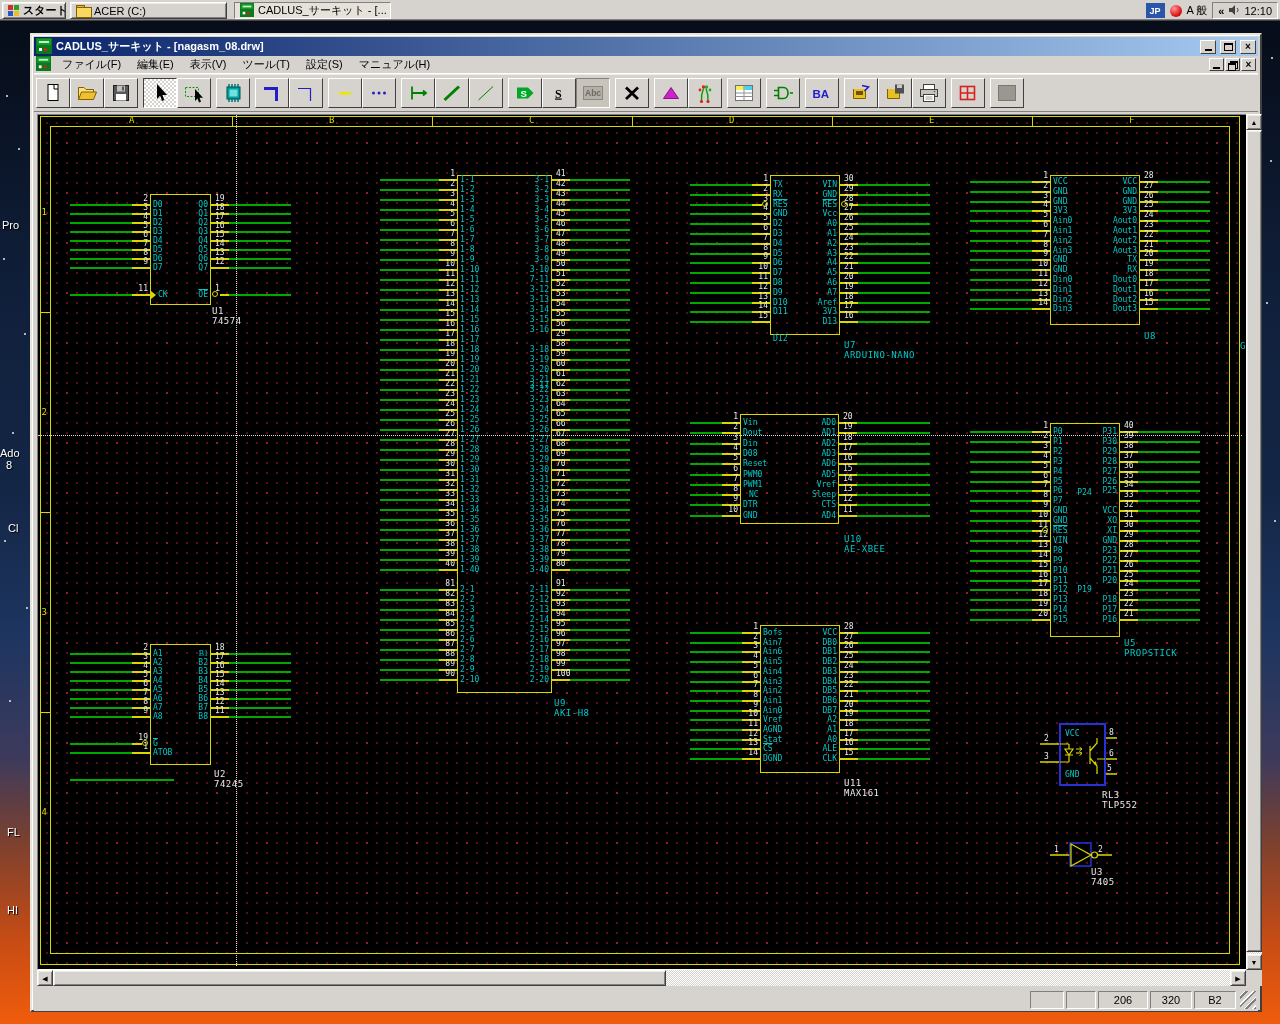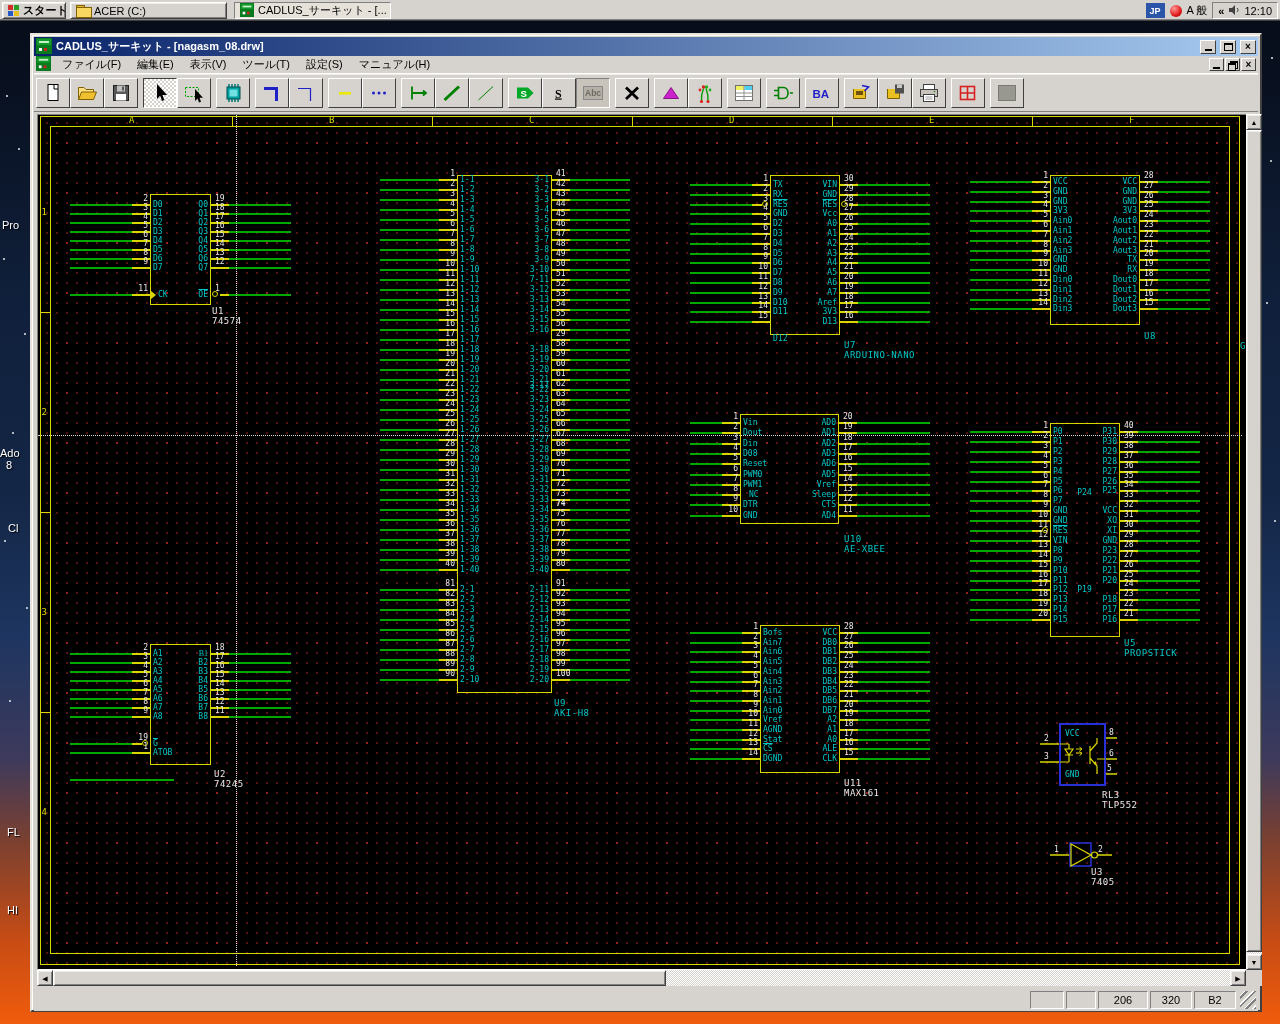--- a/index.html
+++ b/index.html
@@ -845,21 +845,21 @@
         <div style="left: 532px; top: 374px; width: 60px; height: 2px; background: rgb(0, 168, 0);"></div>
         <div style="left: 514px; top: 374px; width: 18px; height: 2px; background: rgb(216, 216, 0);"></div>
         <div class="sch" style="left: 518px; top: 365px; width: 30px; color: rgb(232, 232, 232);">72</div>
         <div class="sch" style="left: 421px; top: 371px; width: 90px; text-align: right; color: rgb(0, 200, 200);">3-32</div>
         <div style="left: 532px; top: 384px; width: 60px; height: 2px; background: rgb(0, 168, 0);"></div>
         <div style="left: 514px; top: 384px; width: 18px; height: 2px; background: rgb(216, 216, 0);"></div>
         <div class="sch" style="left: 518px; top: 375px; width: 30px; color: rgb(232, 232, 232);">73</div>
         <div class="sch" style="left: 421px; top: 381px; width: 90px; text-align: right; color: rgb(0, 200, 200);">3-33</div>
         <div style="left: 532px; top: 394px; width: 60px; height: 2px; background: rgb(0, 168, 0);"></div>
         <div style="left: 514px; top: 394px; width: 18px; height: 2px; background: rgb(216, 216, 0);"></div>
-        <div class="sch" style="left: 518px; top: 385px; width: 30px; color: rgb(232, 232, 232); font-weight: bold;">74</div>
+        <div class="sch" style="left: 518px; top: 385px; width: 30px; color: rgb(232, 232, 232);">74</div>
         <div class="sch" style="left: 421px; top: 391px; width: 90px; text-align: right; color: rgb(0, 200, 200);">3-34</div>
         <div style="left: 532px; top: 404px; width: 60px; height: 2px; background: rgb(0, 168, 0);"></div>
         <div style="left: 514px; top: 404px; width: 18px; height: 2px; background: rgb(216, 216, 0);"></div>
         <div class="sch" style="left: 518px; top: 395px; width: 30px; color: rgb(232, 232, 232);">75</div>
         <div class="sch" style="left: 421px; top: 401px; width: 90px; text-align: right; color: rgb(0, 200, 200);">3-35</div>
         <div style="left: 532px; top: 414px; width: 60px; height: 2px; background: rgb(0, 168, 0);"></div>
         <div style="left: 514px; top: 414px; width: 18px; height: 2px; background: rgb(216, 216, 0);"></div>
         <div class="sch" style="left: 518px; top: 405px; width: 30px; color: rgb(232, 232, 232);">76</div>
         <div class="sch" style="left: 421px; top: 411px; width: 90px; text-align: right; color: rgb(0, 200, 200);">3-36</div>
         <div style="left: 532px; top: 424px; width: 60px; height: 2px; background: rgb(0, 168, 0);"></div>

